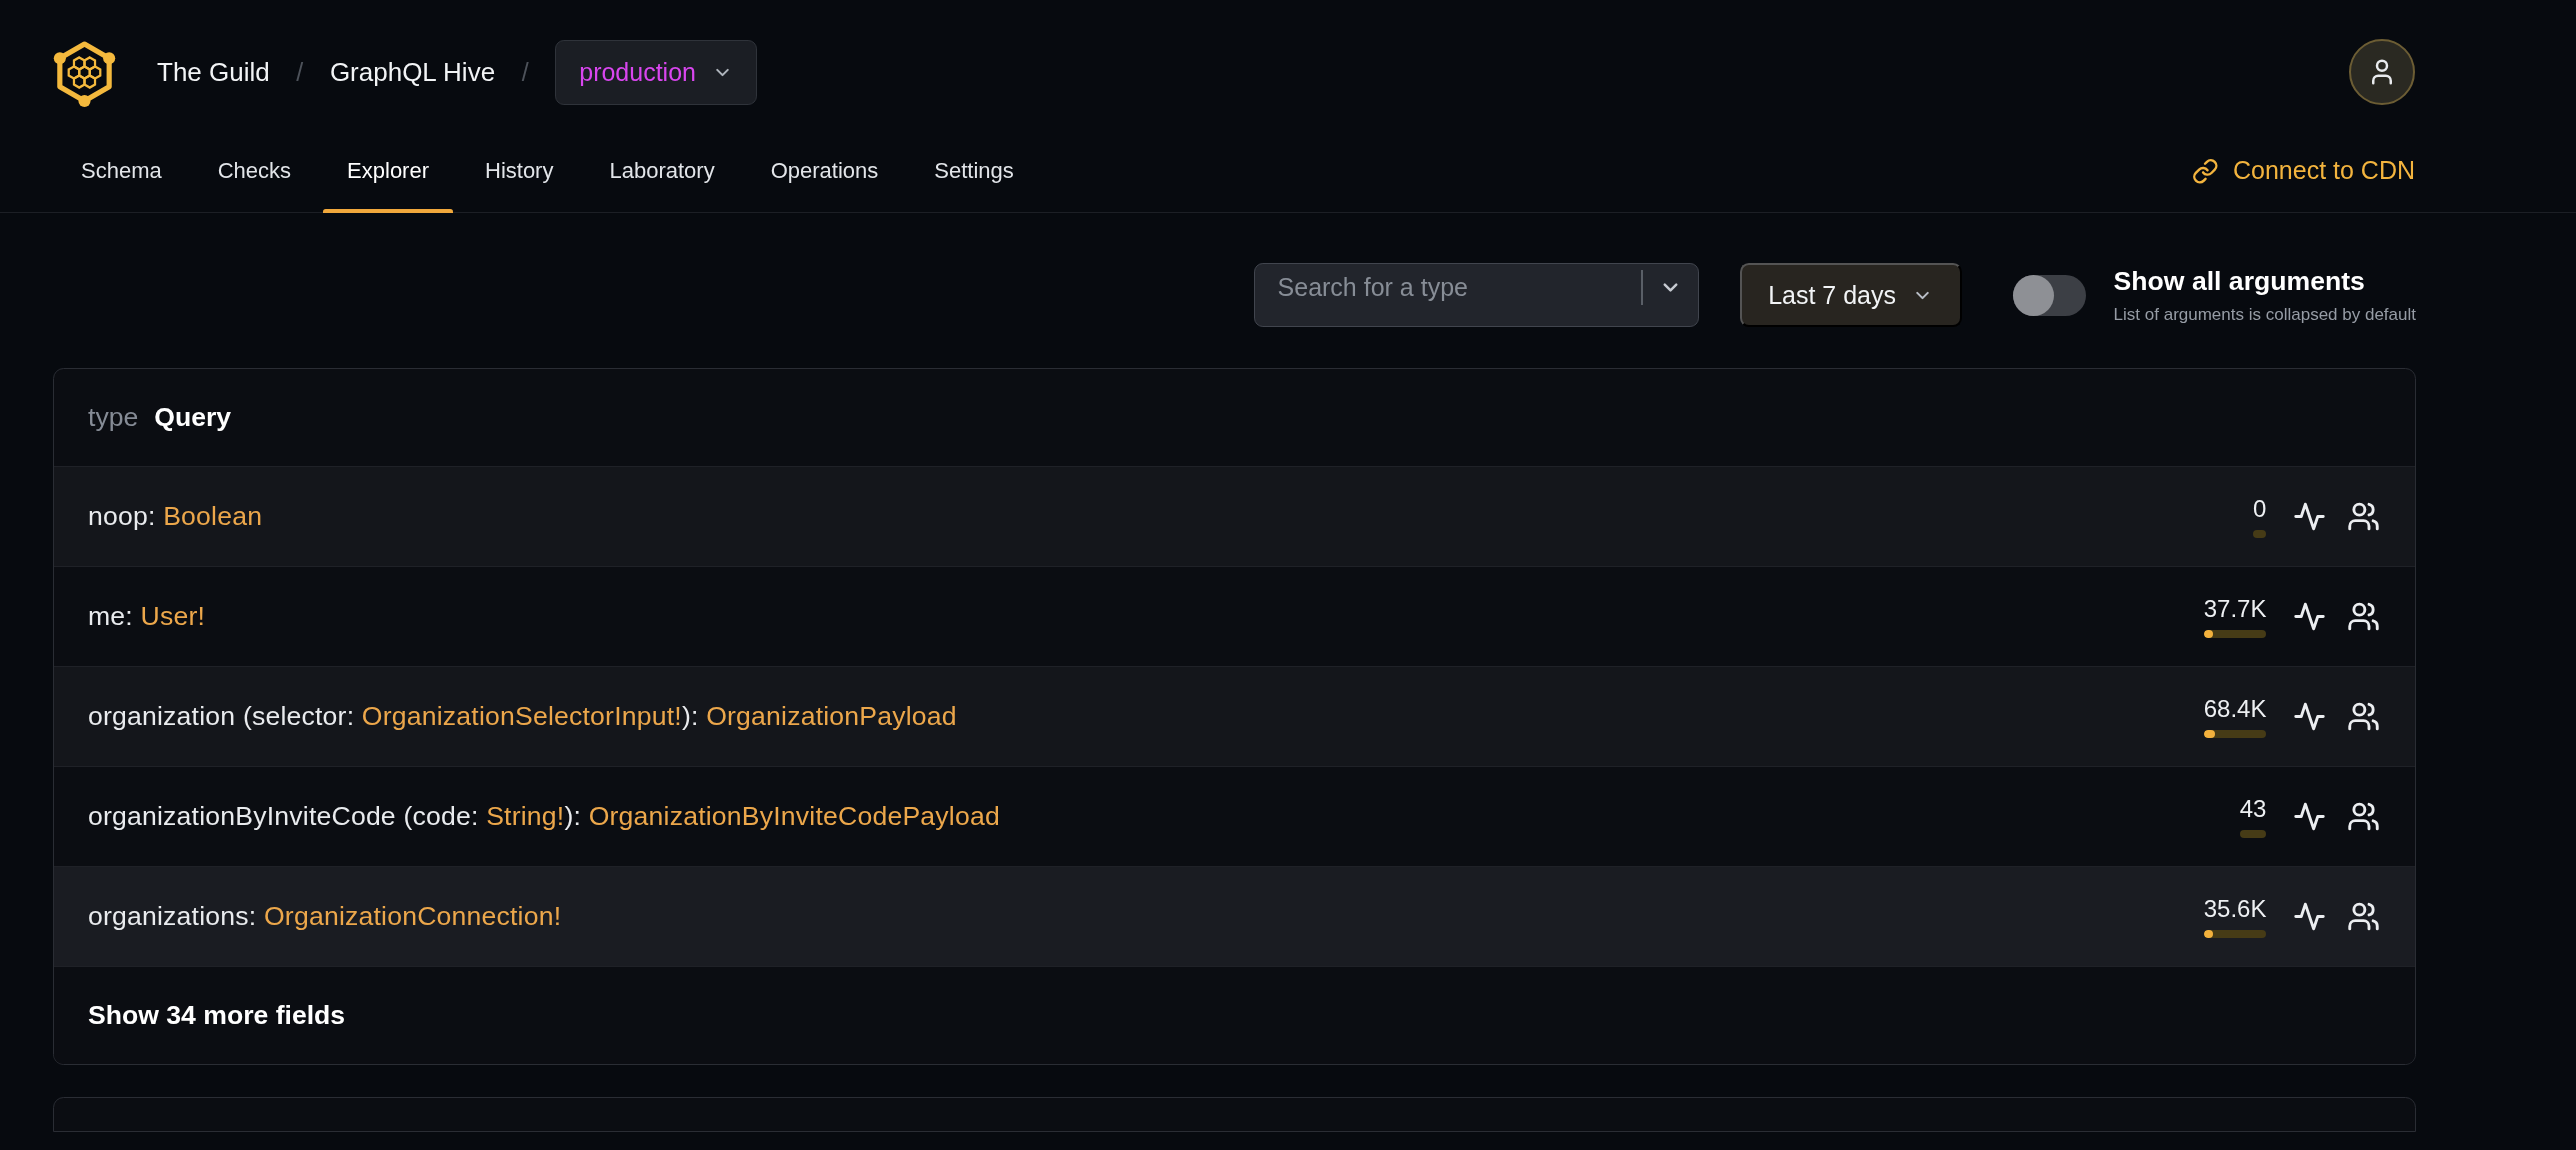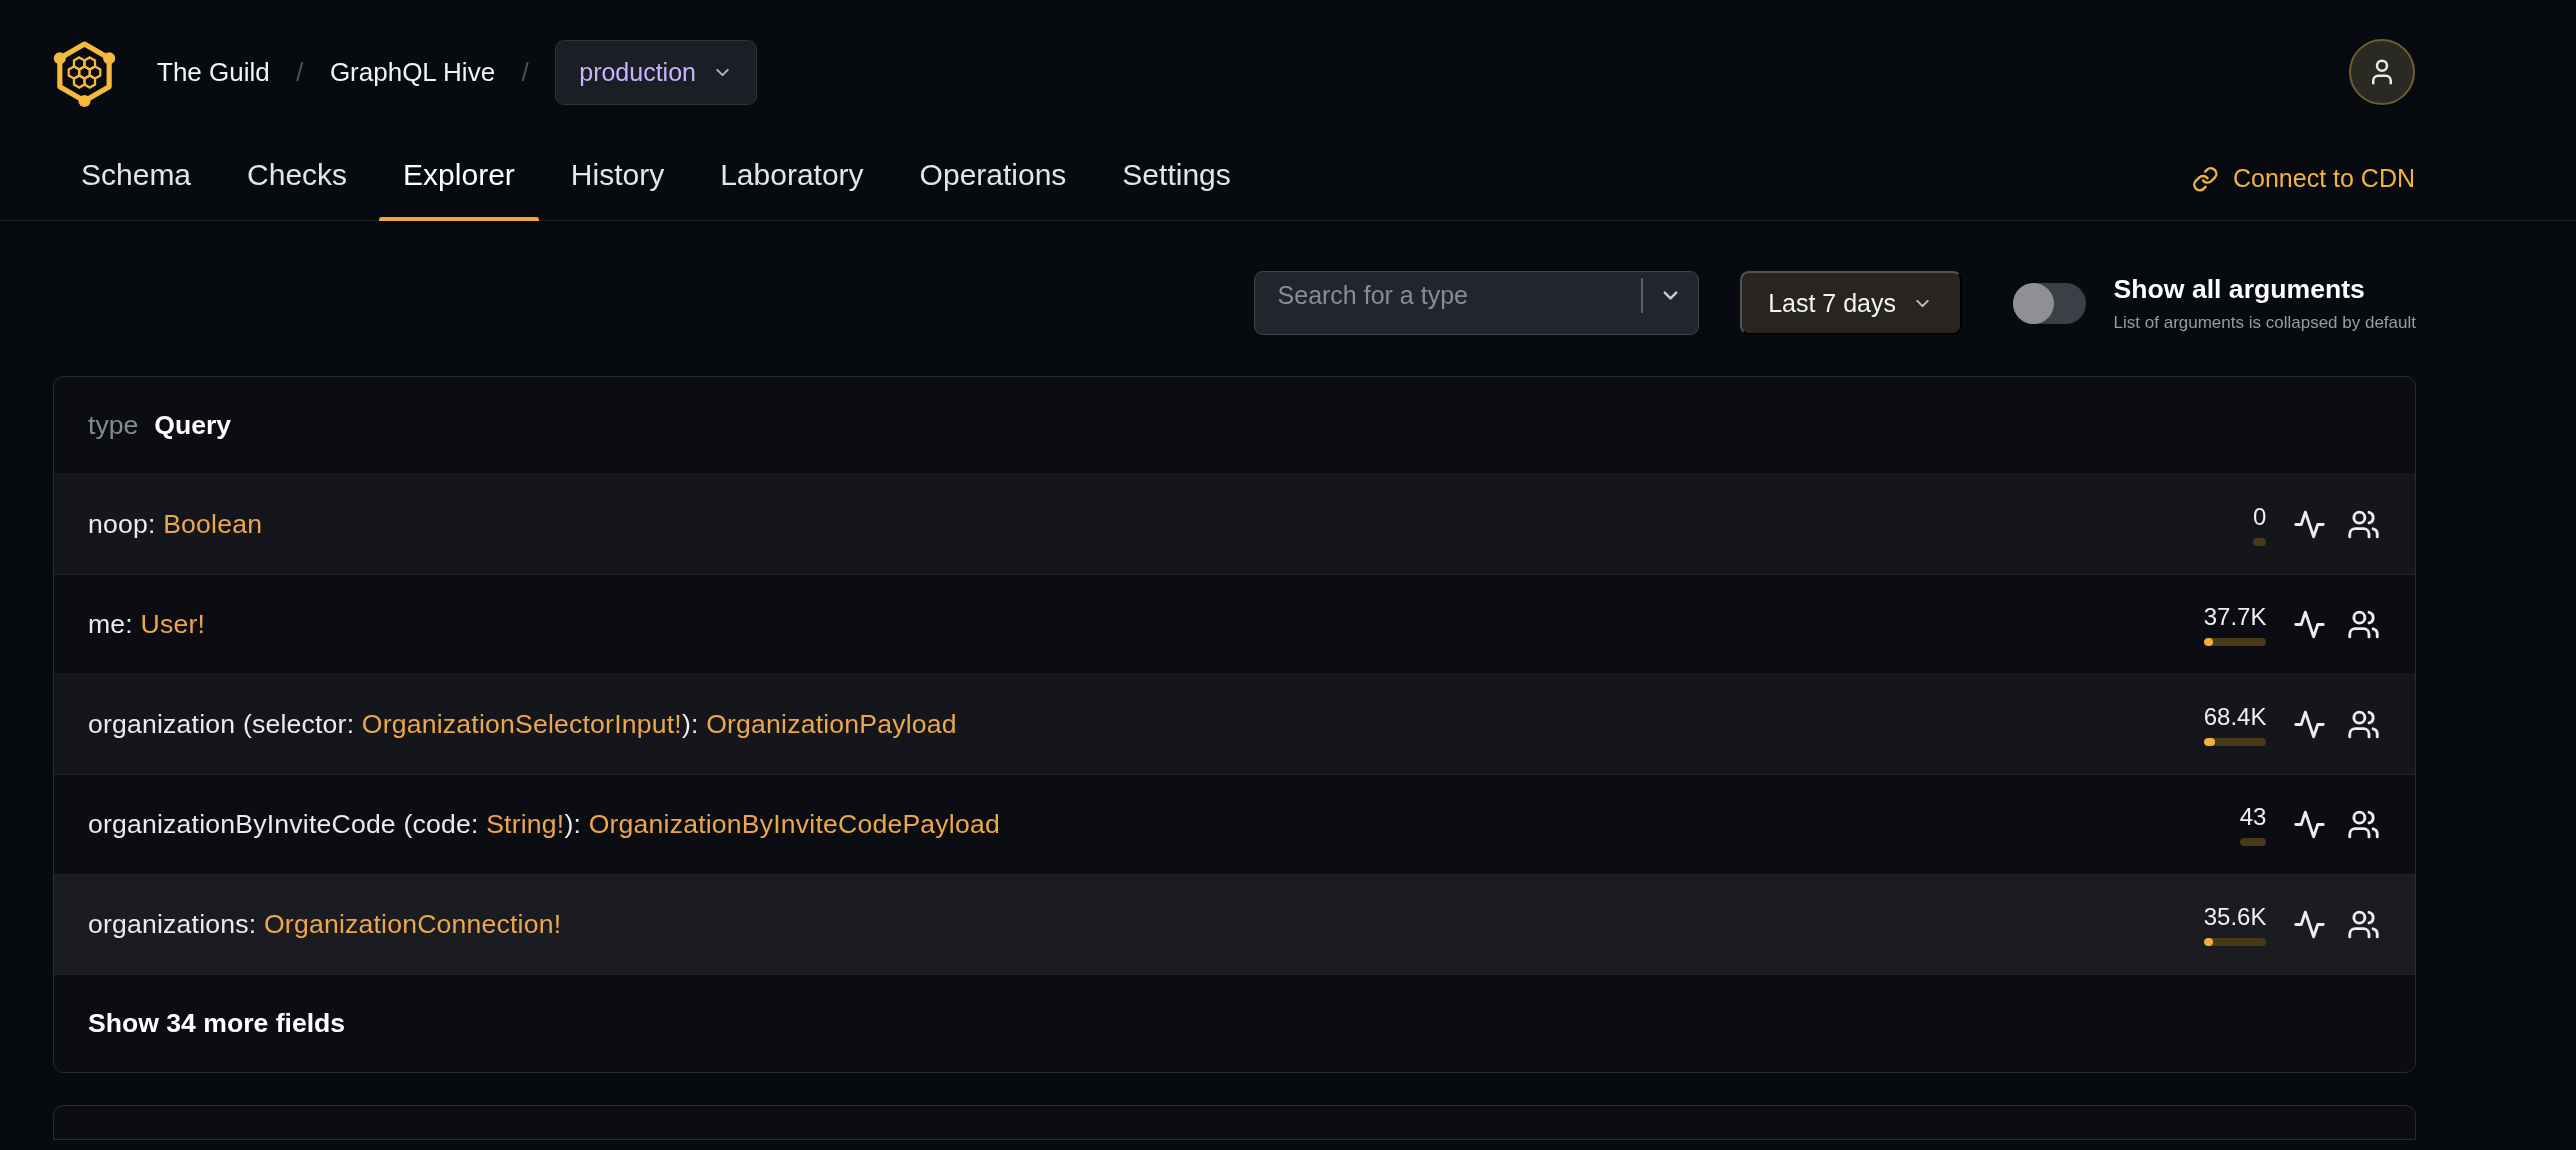--- a/index.html
+++ b/index.html
@@ -17,39 +17,39 @@
     display:flex; align-items:center;
     padding:32px 161px 0 50px;
     height:112px;
   }
   .logo { width:69px; height:69px; flex:0 0 auto; }
   .crumb { font-size:26px; font-weight:500; color:#f2f4f6; margin-left:38px; }
   .crumb-sep { color:#4d525a; font-size:25px; margin:0 26.6px; font-weight:400; }
   .target-btn {
     display:inline-flex; align-items:center; gap:16px;
     background:#1b1e24; border:0.9px solid #2f333a; border-radius:8.9px;
-    padding:17px 23px; font-size:25px; color:#c4b5fd; cursor:pointer;
+    padding:17px 23px; font-size:25px; color:#d946ef; cursor:pointer;
   }
   .target-btn .chev { width:21px; height:21px; stroke:#aeb4bc; }
   .spacer { flex:1; }
   .avatar {
     width:66px; height:66px; border-radius:50%;
     background:#2a2922; border:2.7px solid #6c5d34;
     display:flex; align-items:center; justify-content:center; cursor:pointer;
   }
   .avatar svg { width:30px; height:30px; stroke:#e9ebee; }
 
   
   .tab-bar {
     display:flex; align-items:flex-end;
     margin-top:23px; padding:0 161px 0 57px;
     border-bottom:0.9px solid #1c1f25;
   }
   .tab {
-    font-size:30px; color:#e2e5e9; padding:23px 24px 28px;
+    font-size:22px; color:#e2e5e9; padding:23px 24px 28px;
     margin-right:8px; cursor:pointer; position:relative; white-space:nowrap;
   }
   .tab.active { color:#ffffff; font-weight:500; }
   .tab.active::after {
     content:""; position:absolute; left:0; right:0; bottom:-0.9px;
     height:4.4px; background:#f0a83c; border-radius:2.7px 2.7px 0 0;
   }
   .cdn-link {
     margin-left:auto; display:inline-flex; align-items:center; gap:14px;
     color:#f3b43e; font-size:25px; padding-bottom:26.6px; cursor:pointer;

